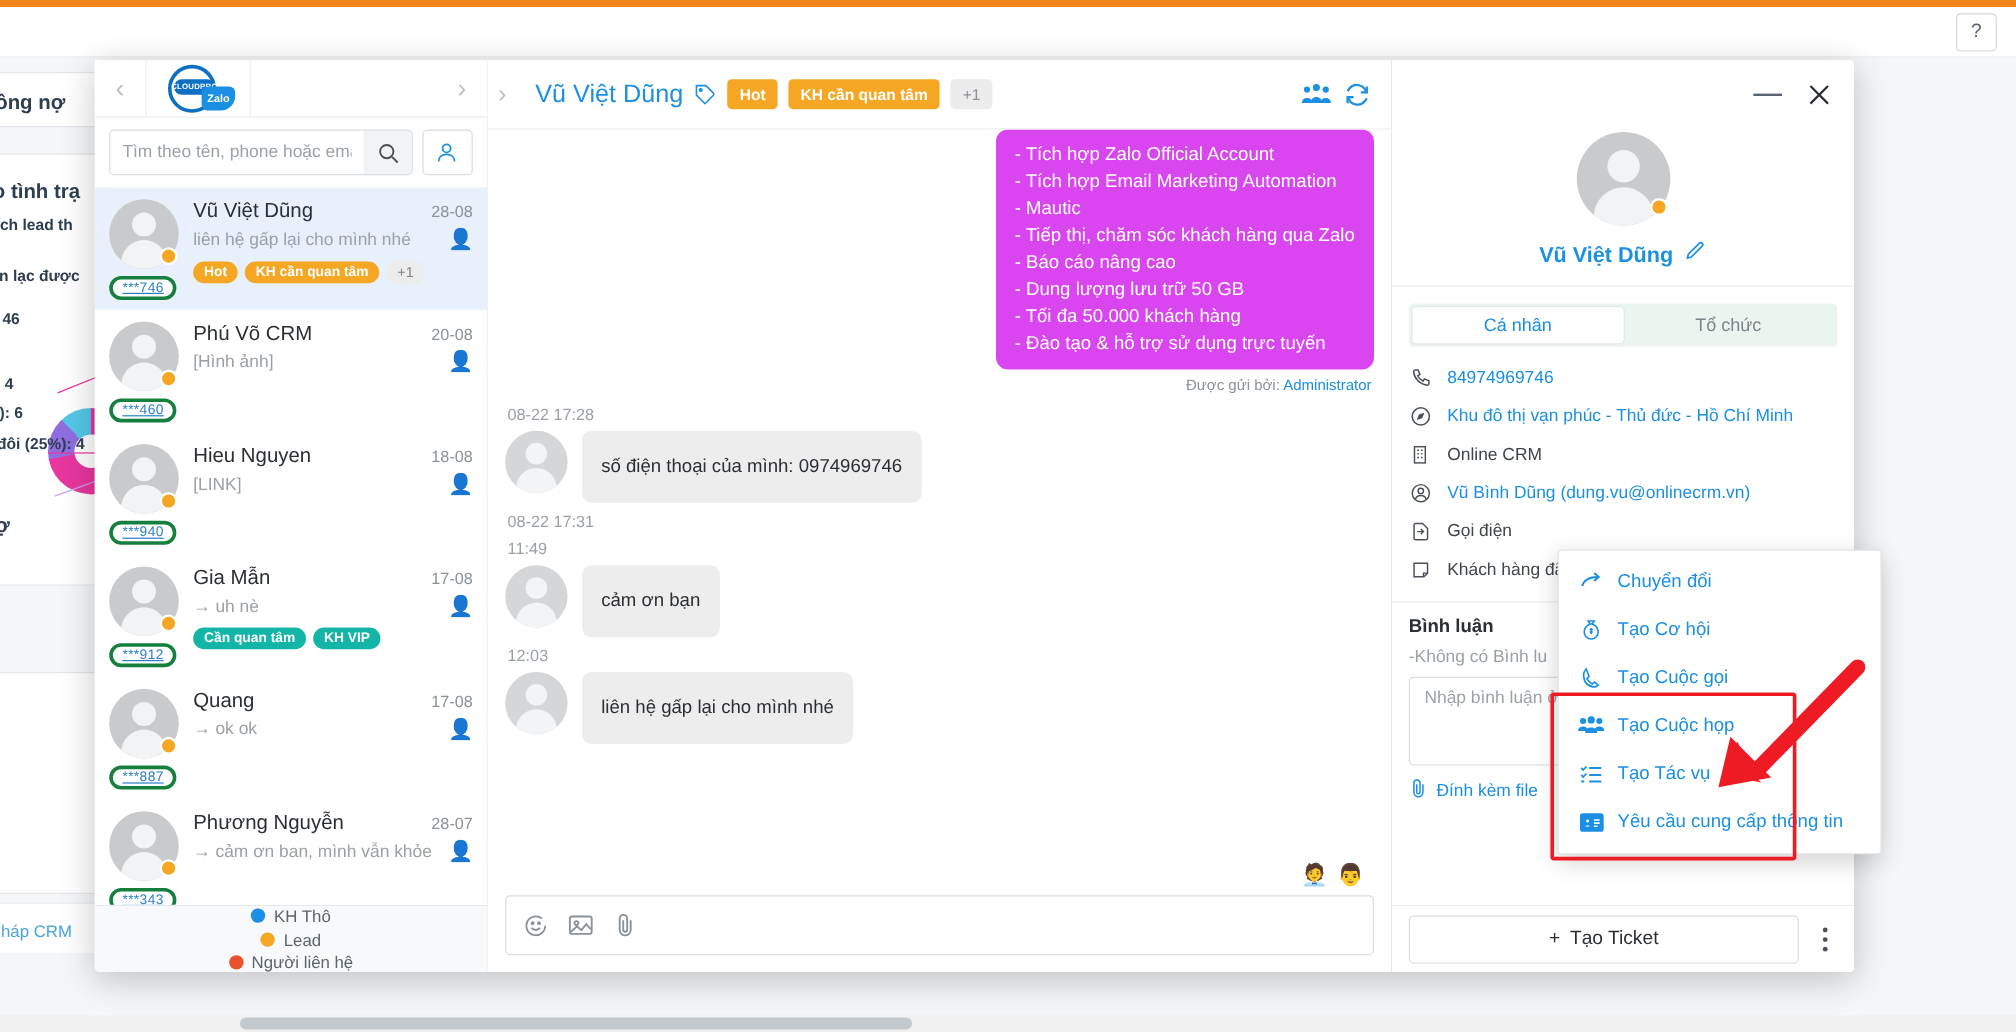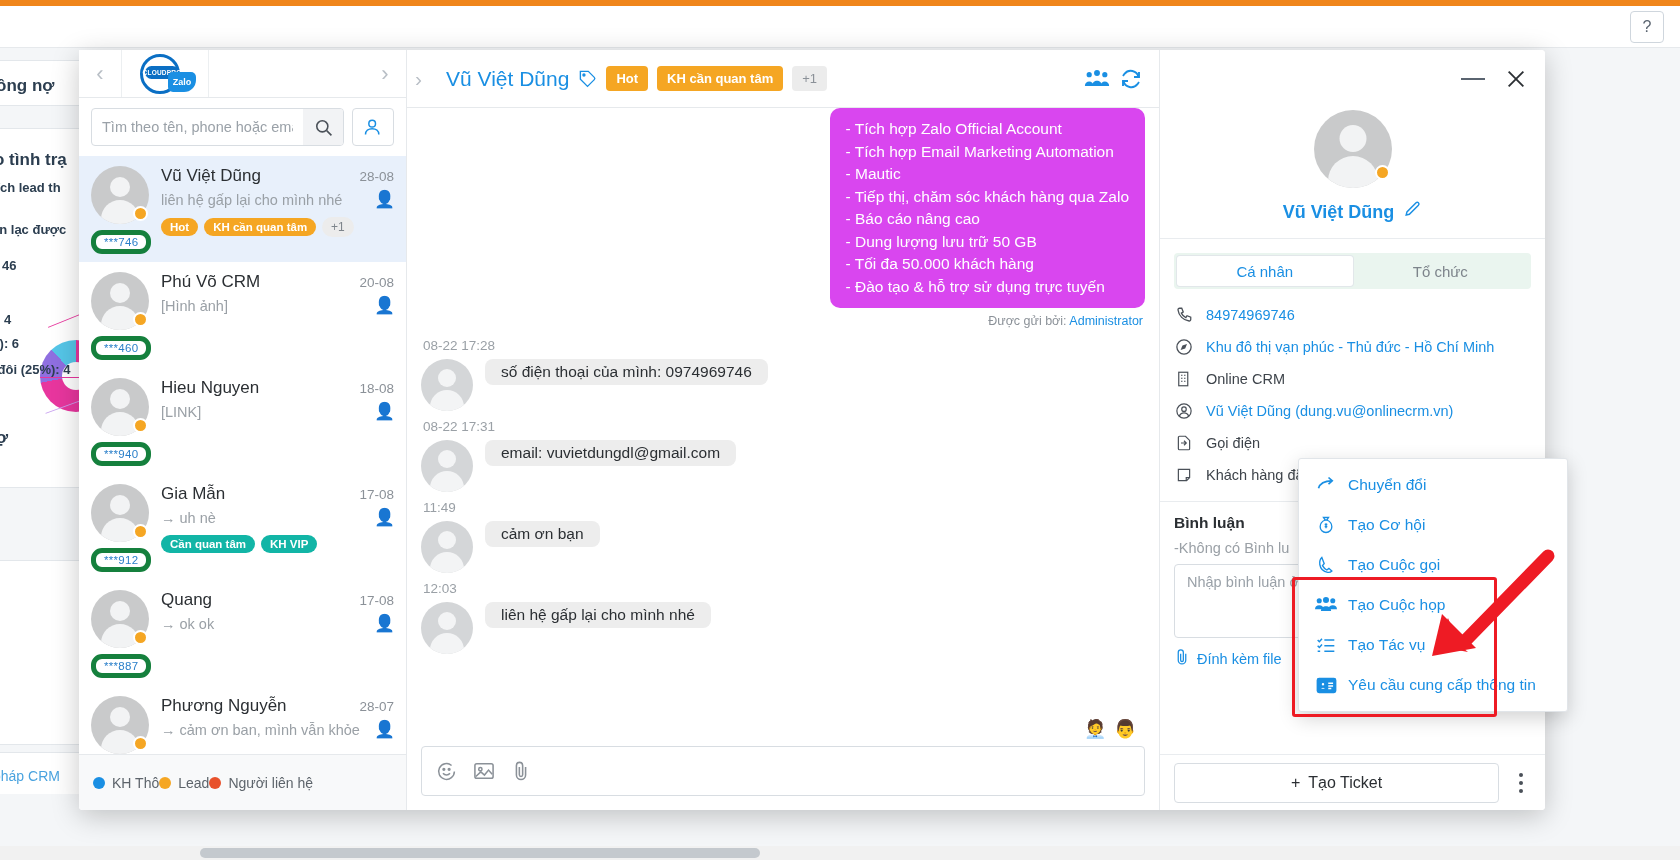--- a/index.html
+++ b/index.html
@@ -151,23 +151,24 @@
   }
   .avatar::after {
     content: ""; position: absolute; left: 50%; top: 34px; transform: translateX(-50%);
     width: 38px; height: 30px; border-radius: 19px 19px 0 0; background: #f2f3f4;
   }
   .status-dot {
     position: absolute; left: 42px; top: 40px; width: 15px; height: 15px;
     border-radius: 50%; background: #f5a623; border: 2px solid #fff;
   }
   .code-chip {
-    margin-top: 6px; display: inline-block; border: 5px solid #15803d; color: #2a7fc9;
+    margin-top: 6px; display: inline-block; border: 3px solid #15803d; color: #2a7fc9;
     border-radius: 11px; font-size: 11.5px; padding: 1px 8px; background: #fff;
     letter-spacing: .3px;
+    text-decoration: underline;
   }
   .conv-body { flex: 1; min-width: 0; padding-left: 8px; }
   .conv-line1 { display: flex; align-items: baseline; }
   .conv-name {
     font-size: 17px; color: #2b2f33; flex: 1; white-space: nowrap;
     overflow: hidden; text-overflow: ellipsis;
   }
   .conv-date { font-size: 13.5px; color: #8b9198; margin-left: 6px; }
   .conv-line2 { display: flex; align-items: center; margin-top: 4px; }
   .conv-msg {
@@ -181,22 +182,23 @@
     padding: 3px 9px; white-space: nowrap;
   }
   .tag-orange { background: #f5a623; }
   .tag-teal { background: #12b5a6; }
   .tag-more {
     font-size: 12px; color: #7d848b; background: #ececec; border-radius: 10px;
     padding: 3px 9px;
   }
   .conv-legend {
     height: 56px; border-top: 1px solid #e6e9ec; background: #f8f9fa;
-    display: flex; align-items: center; justify-content: flex-start; padding: 0 14px;
+    display: flex; align-items: center; justify-content: space-between; padding: 0 14px;
     border-radius: 0 0 0 4px;
+    flex-direction: column;
   }
   .legend-item { display: flex; align-items: center; gap: 7px; font-size: 14px; color: #5d646b; }
   .legend-dot { width: 12px; height: 12px; border-radius: 50%; }
 
   
   .chat-col { width: 752px; height: 760px; display: flex; flex-direction: column; background: #fff; }
   .chat-header {
     height: 58px; display: flex; align-items: center; padding: 0 16px 0 8px;
     border-bottom: 1px solid #e6e9ec; gap: 9px;
   }
@@ -226,21 +228,21 @@
   }
   .msg-av::before {
     content:""; position:absolute; left:50%; top:10px; transform:translateX(-50%);
     width:18px; height:18px; border-radius:50%; background:#f3f4f5;
   }
   .msg-av::after {
     content:""; position:absolute; left:50%; top:31px; transform:translateX(-50%);
     width:34px; height:26px; border-radius:17px 17px 0 0; background:#f3f4f5;
   }
   .bubble-in {
-    background: #ededed; color: #2b2f33; border-radius: 8px; padding: 3px 16px;
+    background: #ededed; color: #2b2f33; border-radius: 8px; padding: 20px 16px;
     font-size: 15.5px; line-height: 20px; max-width: 520px;
   }
   .chat-foot-avatars {
     display: flex; justify-content: flex-end; gap: 8px; padding: 4px 22px 6px 0; font-size: 18px;
   }
   .composer {
     margin: 0 14px 14px 14px; height: 50px; border: 1px solid #d8dde2; border-radius: 4px;
     display: flex; align-items: center; padding: 0 14px; gap: 16px; background: #fff;
   }
   .composer input {
@@ -567,24 +569,20 @@
           <span>Được gửi bởi:</span>
           <a href="#">Administrator</a>
         </div>
         <div id="chat-messages">
             <div class="ts">08-22 17:28</div>
             <div class="msg-in">
               <div class="msg-av"></div>
               <div class="bubble-in">số điện thoại của mình: 0974969746</div>
             </div>
             <div class="ts">08-22 17:31</div>
-            <div class="msg-in">
-              <div class="msg-av"></div>
-              <div class="bubble-in">email: vuvietdungdl@gmail.com</div>
-            </div>
             <div class="ts">11:49</div>
             <div class="msg-in">
               <div class="msg-av"></div>
               <div class="bubble-in">cảm ơn bạn</div>
             </div>
             <div class="ts">12:03</div>
             <div class="msg-in">
               <div class="msg-av"></div>
               <div class="bubble-in">liên hệ gấp lại cho mình nhé</div>
             </div>
@@ -683,21 +681,21 @@
             <div class="field-val plain">Online CRM</div>
           </div>
           <div class="field-row">
             <div class="field-ico">
               <svg width="18" height="18" viewBox="0 0 24 24" fill="none" stroke="#4a5058" stroke-width="1.6">
                 <circle cx="12" cy="12" r="9.5"></circle>
                 <circle cx="12" cy="9.5" r="3"></circle>
                 <path d="M5.8 19c1-3 3.4-4.4 6.2-4.4S17.2 16 18.2 19"></path>
               </svg>
             </div>
-            <div class="field-val">Vũ Việt Dũng (dung.vu@onlinecrm.vn)</div>
+            <div class="field-val">Vũ Bình Dũng (dung.vu@onlinecrm.vn)</div>
           </div>
           <div class="field-row">
             <div class="field-ico">
               <svg width="18" height="18" viewBox="0 0 24 24" fill="none" stroke="#4a5058" stroke-width="1.6">
                 <path d="M14 3H6a1.5 1.5 0 0 0-1.5 1.5v15A1.5 1.5 0 0 0 6 21h12a1.5 1.5 0 0 0 1.5-1.5V8.5z"></path>
                 <path d="M8 12h7M12 9l3 3-3 3"></path>
               </svg>
             </div>
             <div class="field-val plain">Gọi điện</div>
           </div>

